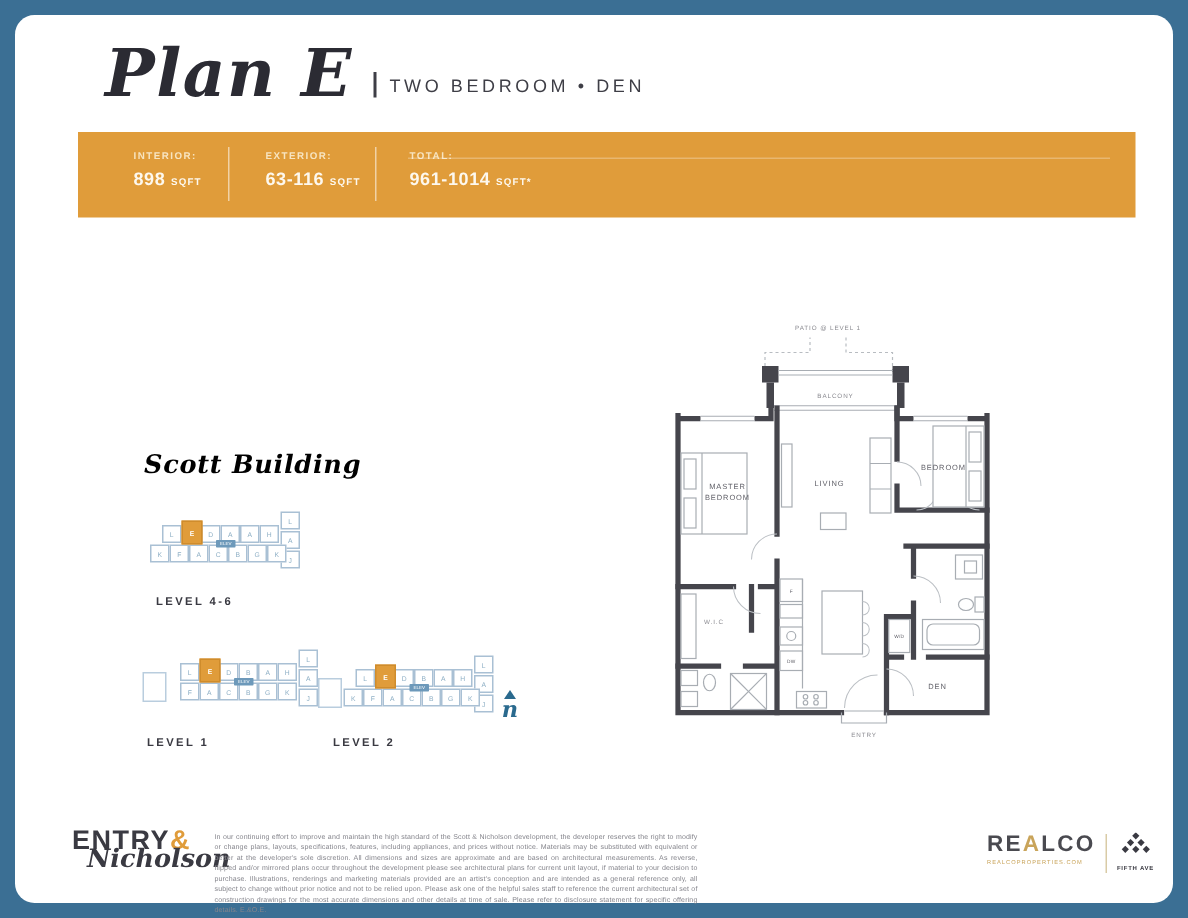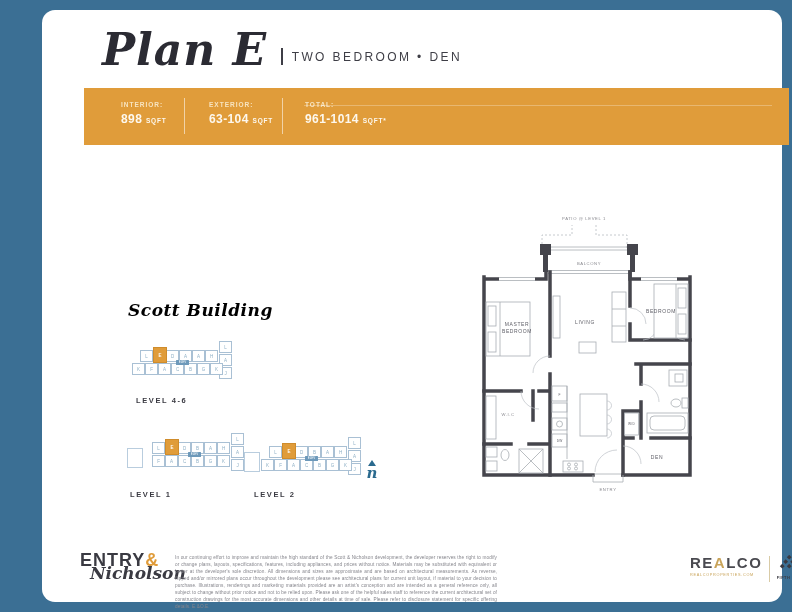--- a/index.html
+++ b/index.html
@@ -4,21 +4,21 @@
 <style>
   html,body{margin:0;padding:0;}
   body{
     width:792px;height:612px;position:relative;overflow:hidden;
     background:#3b6f94;
     font-family:"Liberation Sans", sans-serif;
     -webkit-font-smoothing:antialiased;
   }
   .sheet{
     position:absolute;left:10px;top:10px;right:10px;bottom:10px;
-    background:#ffffff;border-radius:13px;margin-left:32px;
+    background:#ffffff;border-radius:13px;
   }
   
   .header{position:absolute;left:60px;top:18px;display:flex;align-items:flex-end;}
   .title-script{
     font-family:"DejaVu Serif", serif;font-style:italic;font-weight:700;
     font-size:44px;line-height:1;color:#2b2b33;letter-spacing:1px;
   }
   .title-sep{width:1.5px;height:17px;background:#3e3e46;margin:0 9px 7px 14px;}
   .title-suffix{
     font-size:12px;letter-spacing:2.4px;color:#3e3e46;margin-bottom:8px;font-weight:500;
@@ -100,21 +100,21 @@
   </div>
 
   <div class="banner">
     <div class="stat" style="left:37px">
       <div class="stat-label">INTERIOR:</div>
       <div class="stat-value"><span>898</span> <span class="unit">SQFT</span></div>
     </div>
     <div class="stat-divider" style="left:100px"></div>
     <div class="stat" style="left:125px">
       <div class="stat-label">EXTERIOR:</div>
-      <div class="stat-value"><span>63-104</span> <span class="unit">SQFT</span></div>
+      <div class="stat-value"><span>63-116</span> <span class="unit">SQFT</span></div>
     </div>
     <div class="stat-divider" style="left:198px"></div>
     <div class="stat" style="left:221px">
       <div class="stat-label">TOTAL:</div>
       <div class="stat-value"><span>961-1014</span> <span class="unit">SQFT*</span></div>
     </div>
     <div class="banner-line"></div>
   </div>
 
   <div class="building-name">Scott Building</div>

